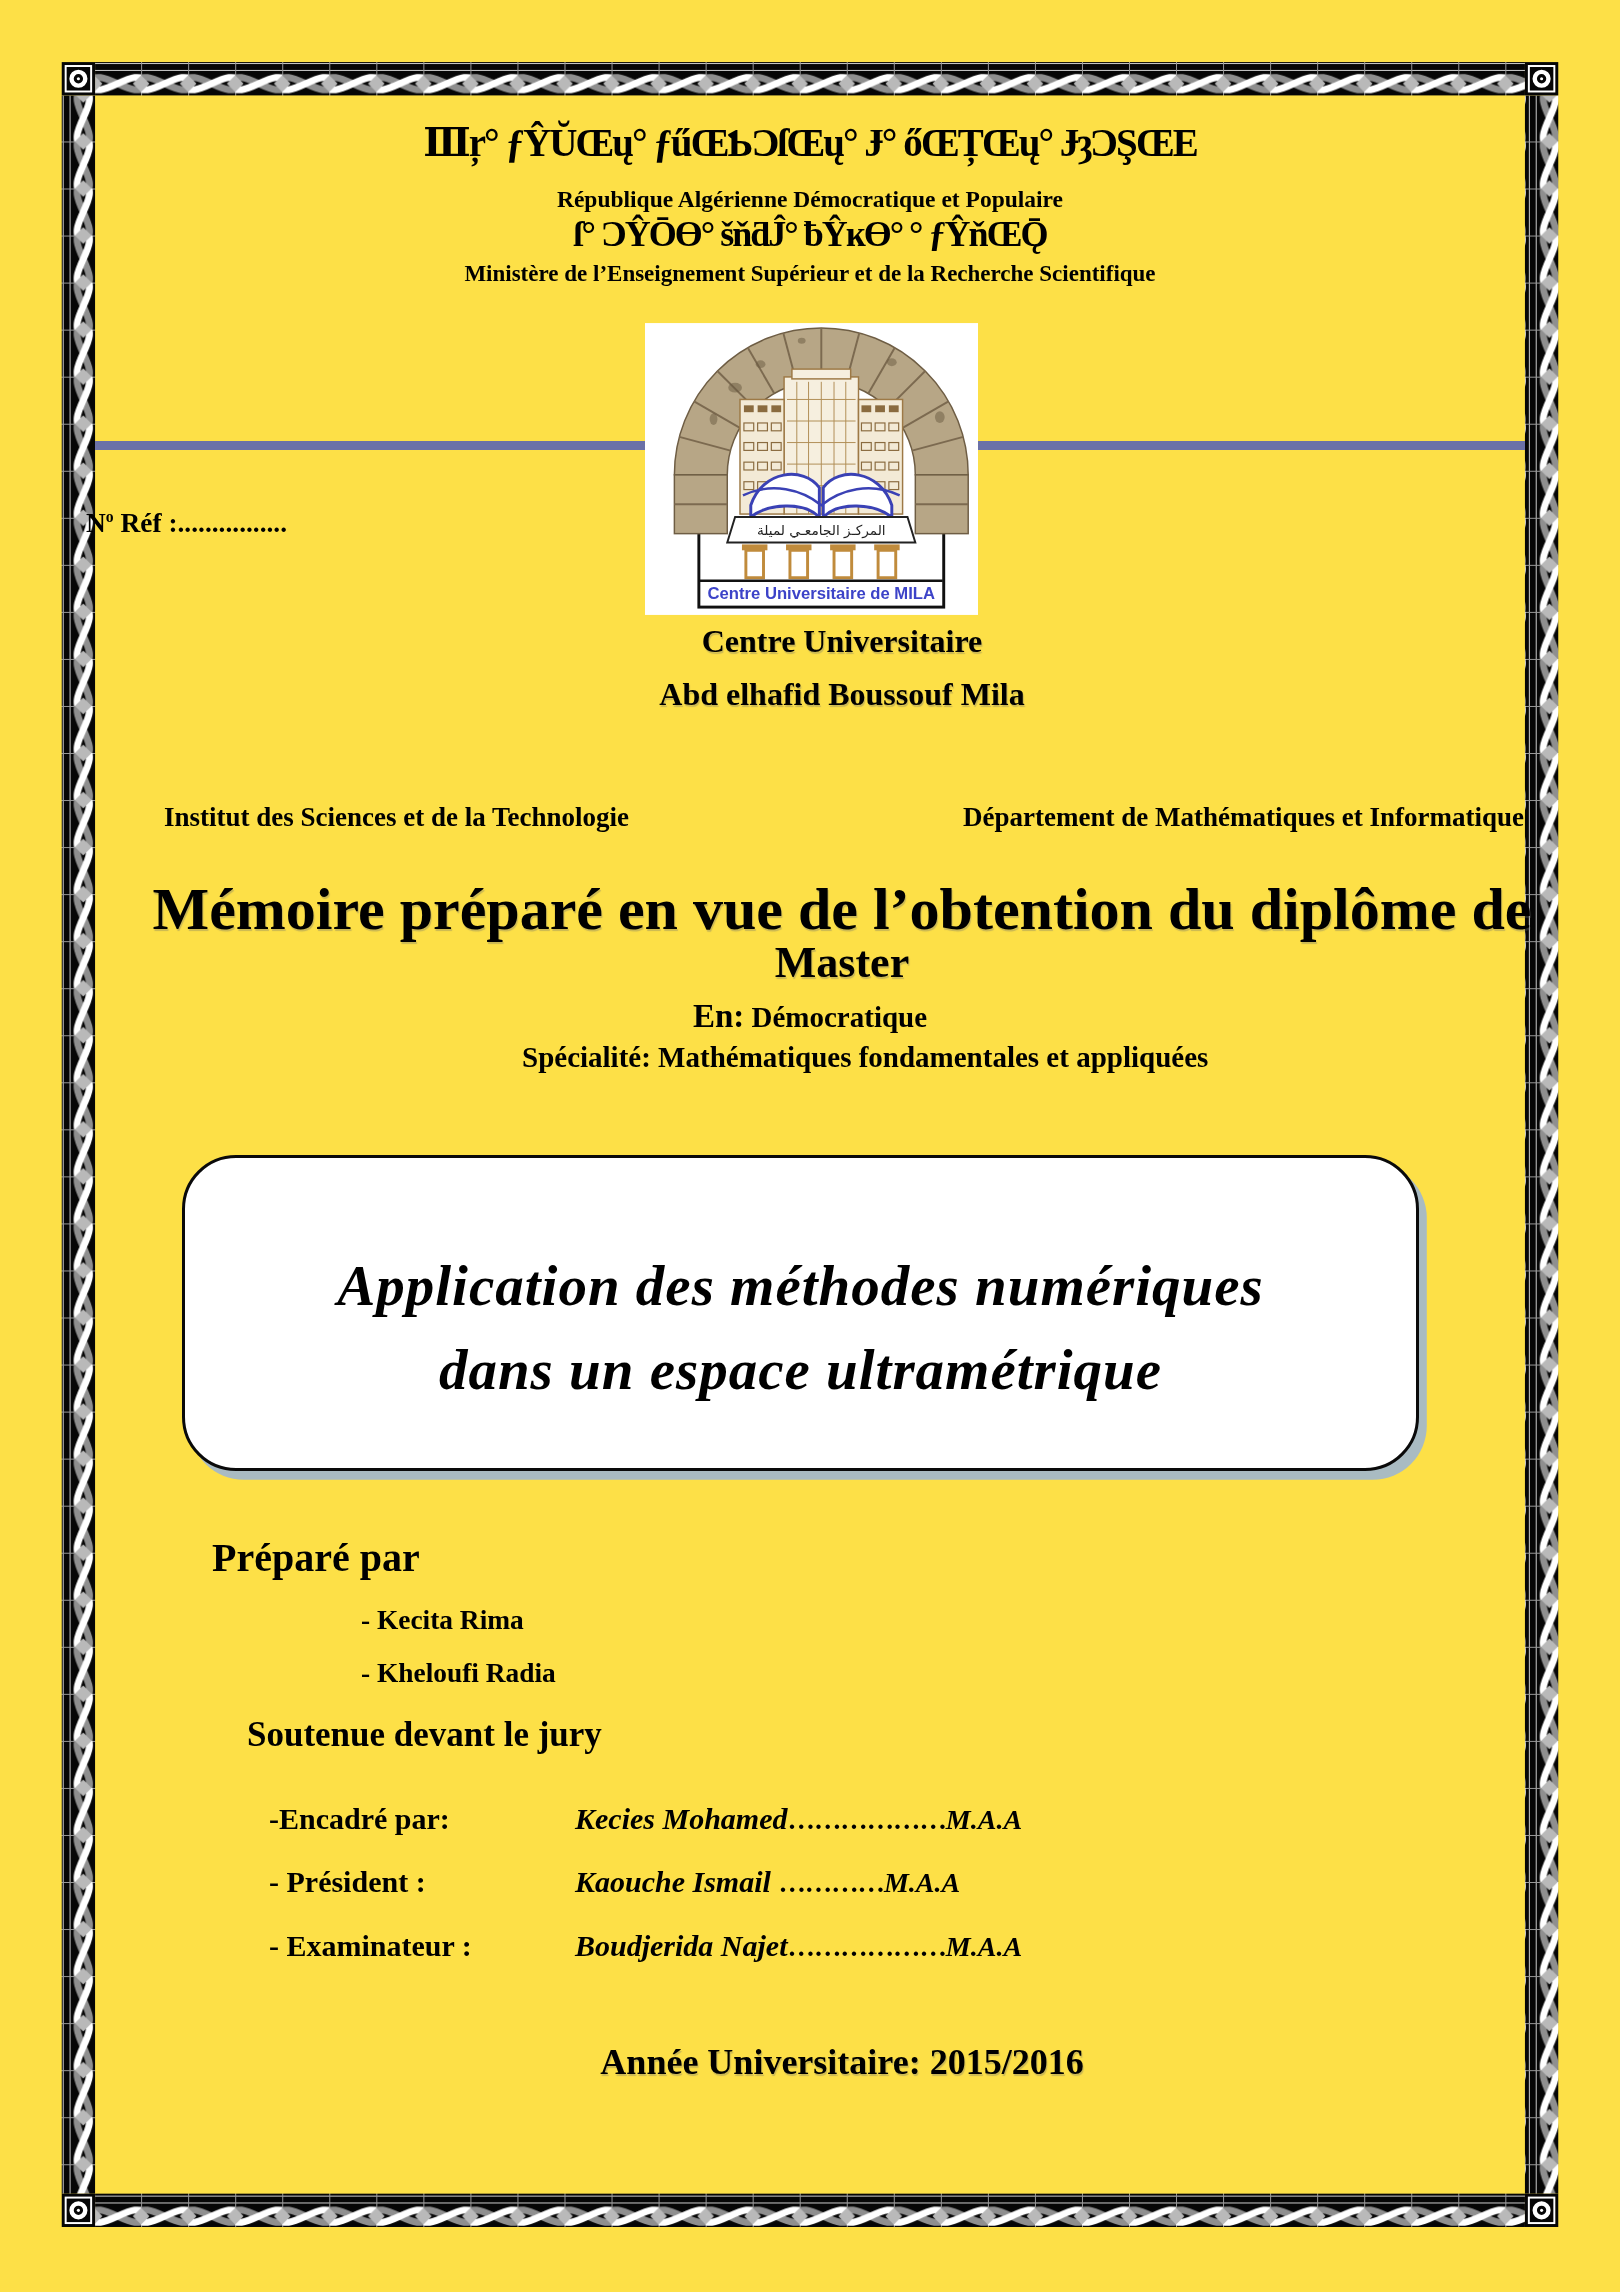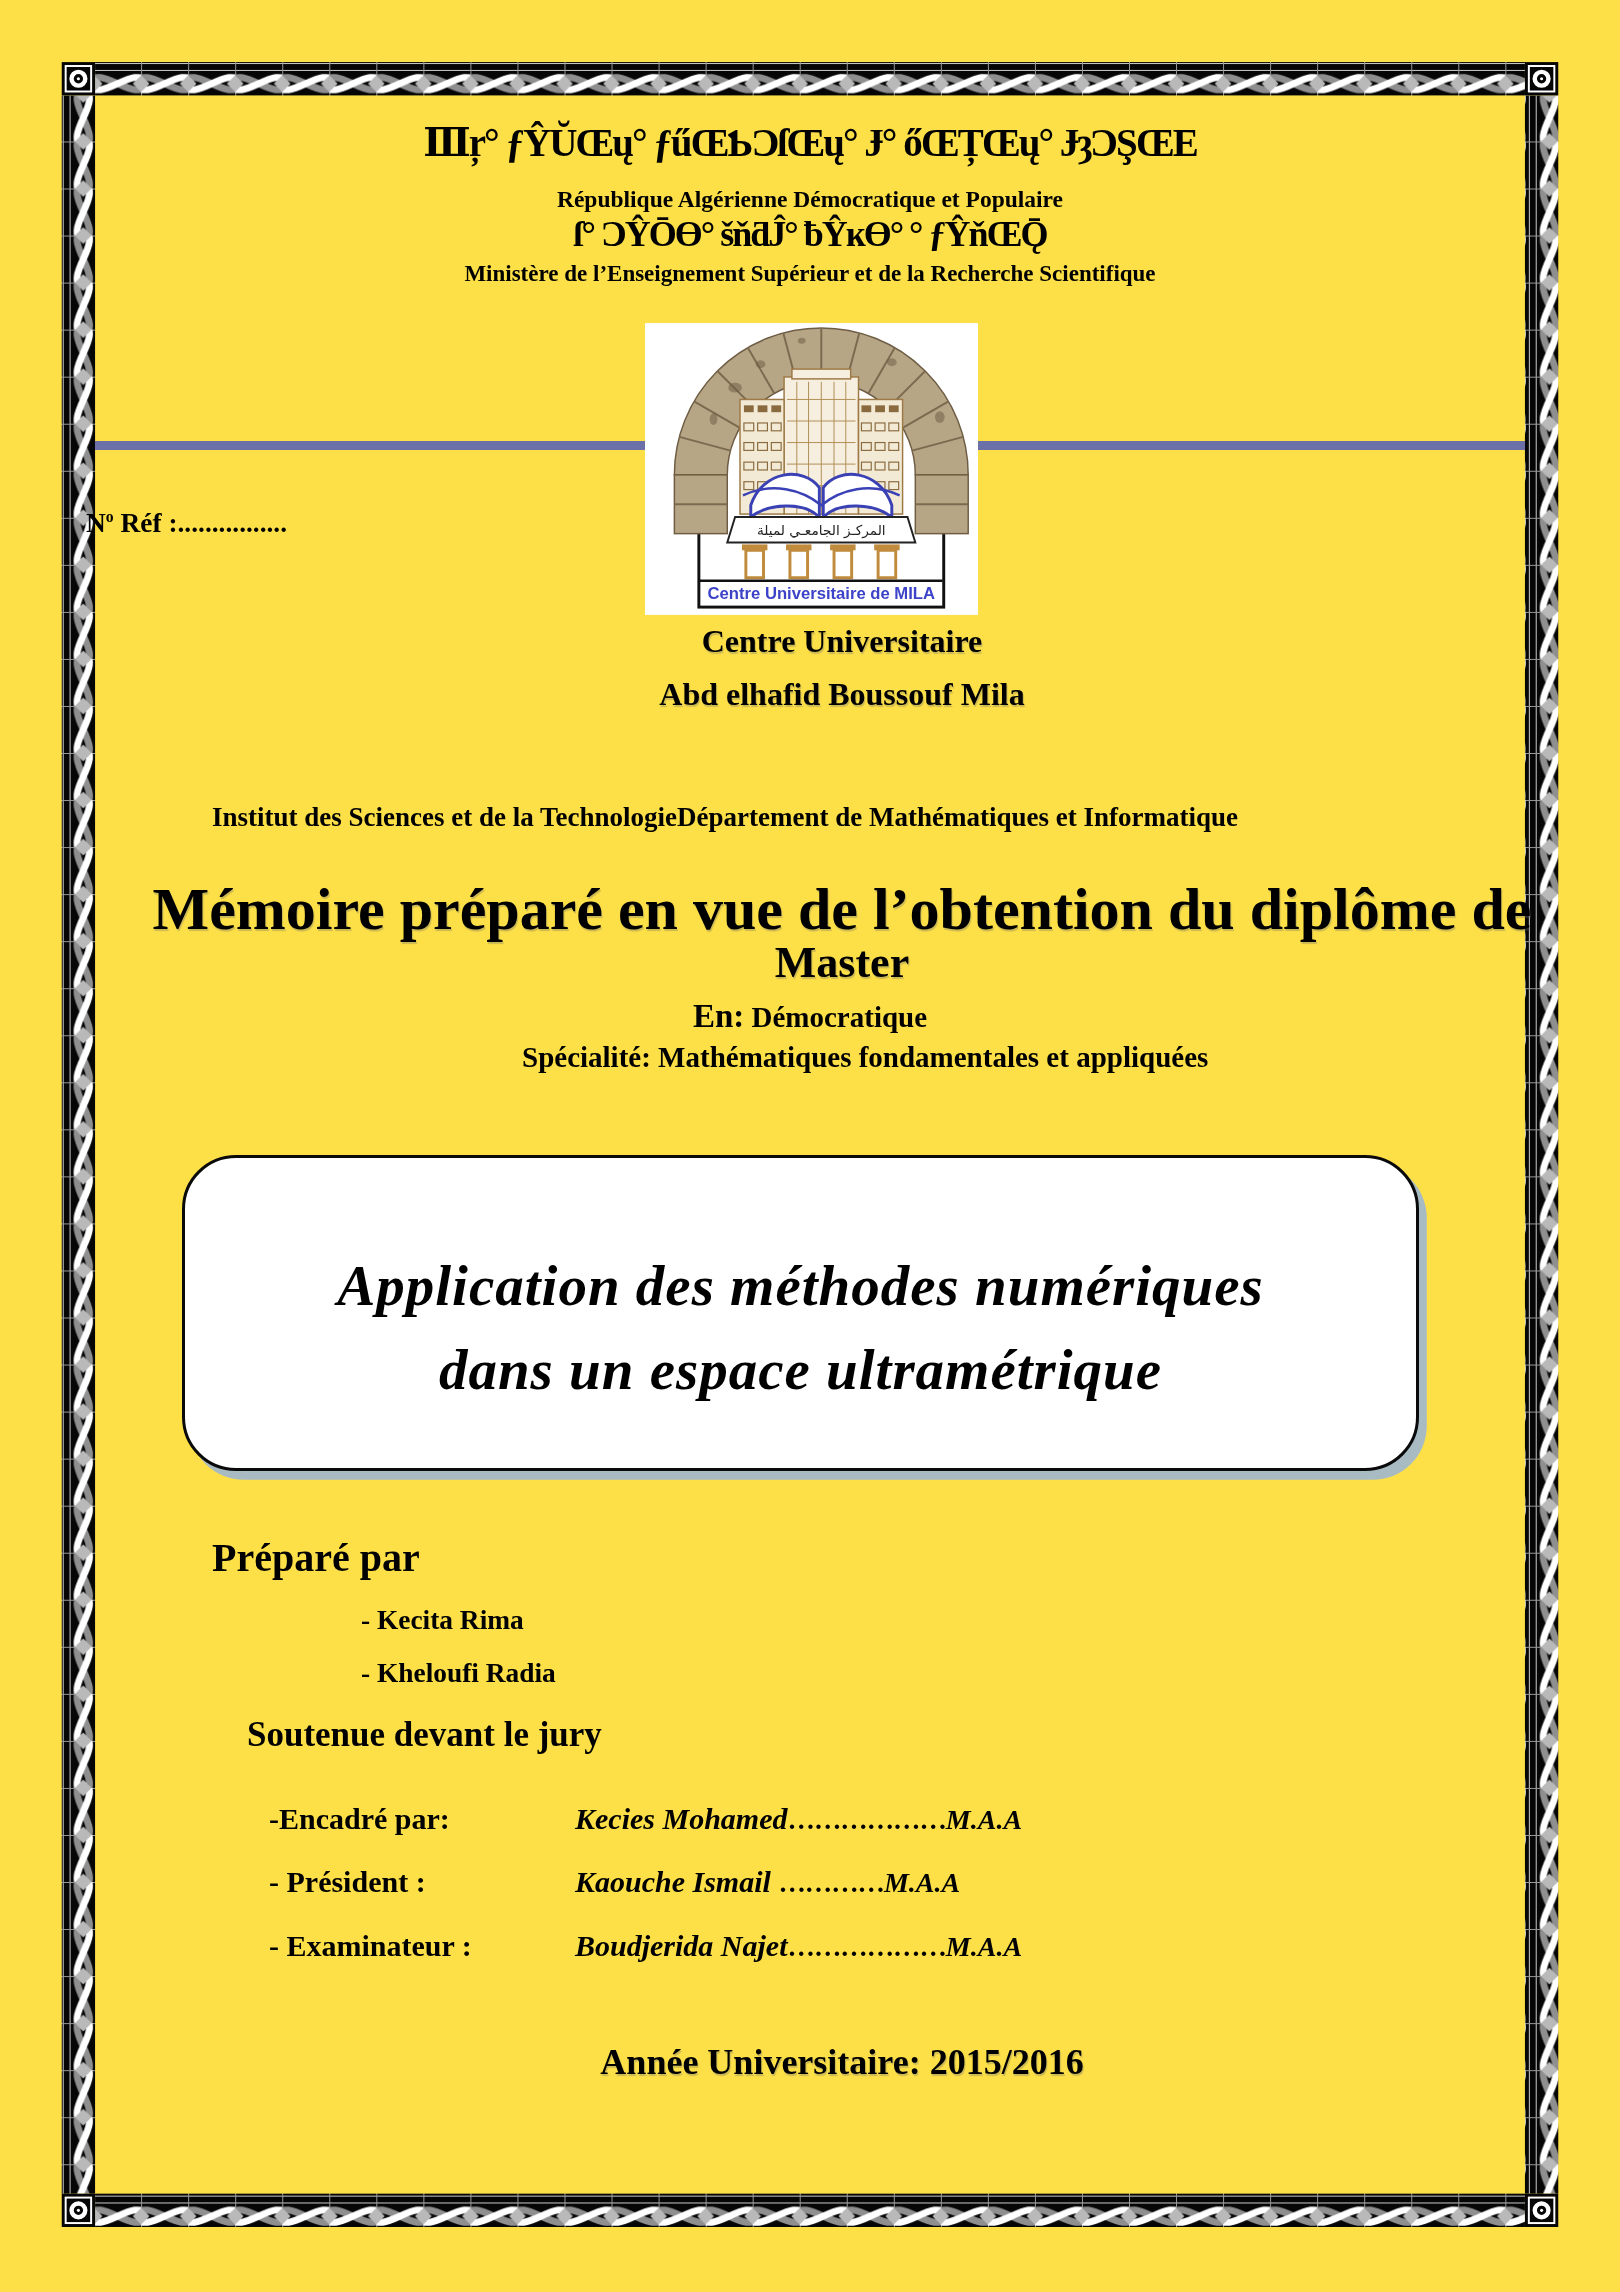--- a/index.html
+++ b/index.html
@@ -20,23 +20,23 @@
     letter-spacing:-2px;
     line-height:1;
   }
   .hdr-fr{font-weight:bold;}
   .ref{font-weight:bold;font-size:27.4px;}
   .ref sup{font-size:15.7px;}
   .inst-row{
     left:164px;
     width:1360px;
     display:flex;
+    justify-content:space-between;
     font-weight:bold;
     font-size:27px;
-    margin-left:48px;
   }
   .title-box{
     left:182px;top:1155px;
     width:1237px;height:316px;
     background:#fff;
     border:3.9px solid #0a0a0a;
     border-radius:54px;
     box-shadow:7.8px 8.8px 0 #a9bbc2;
     box-sizing:border-box;
     z-index:3;

